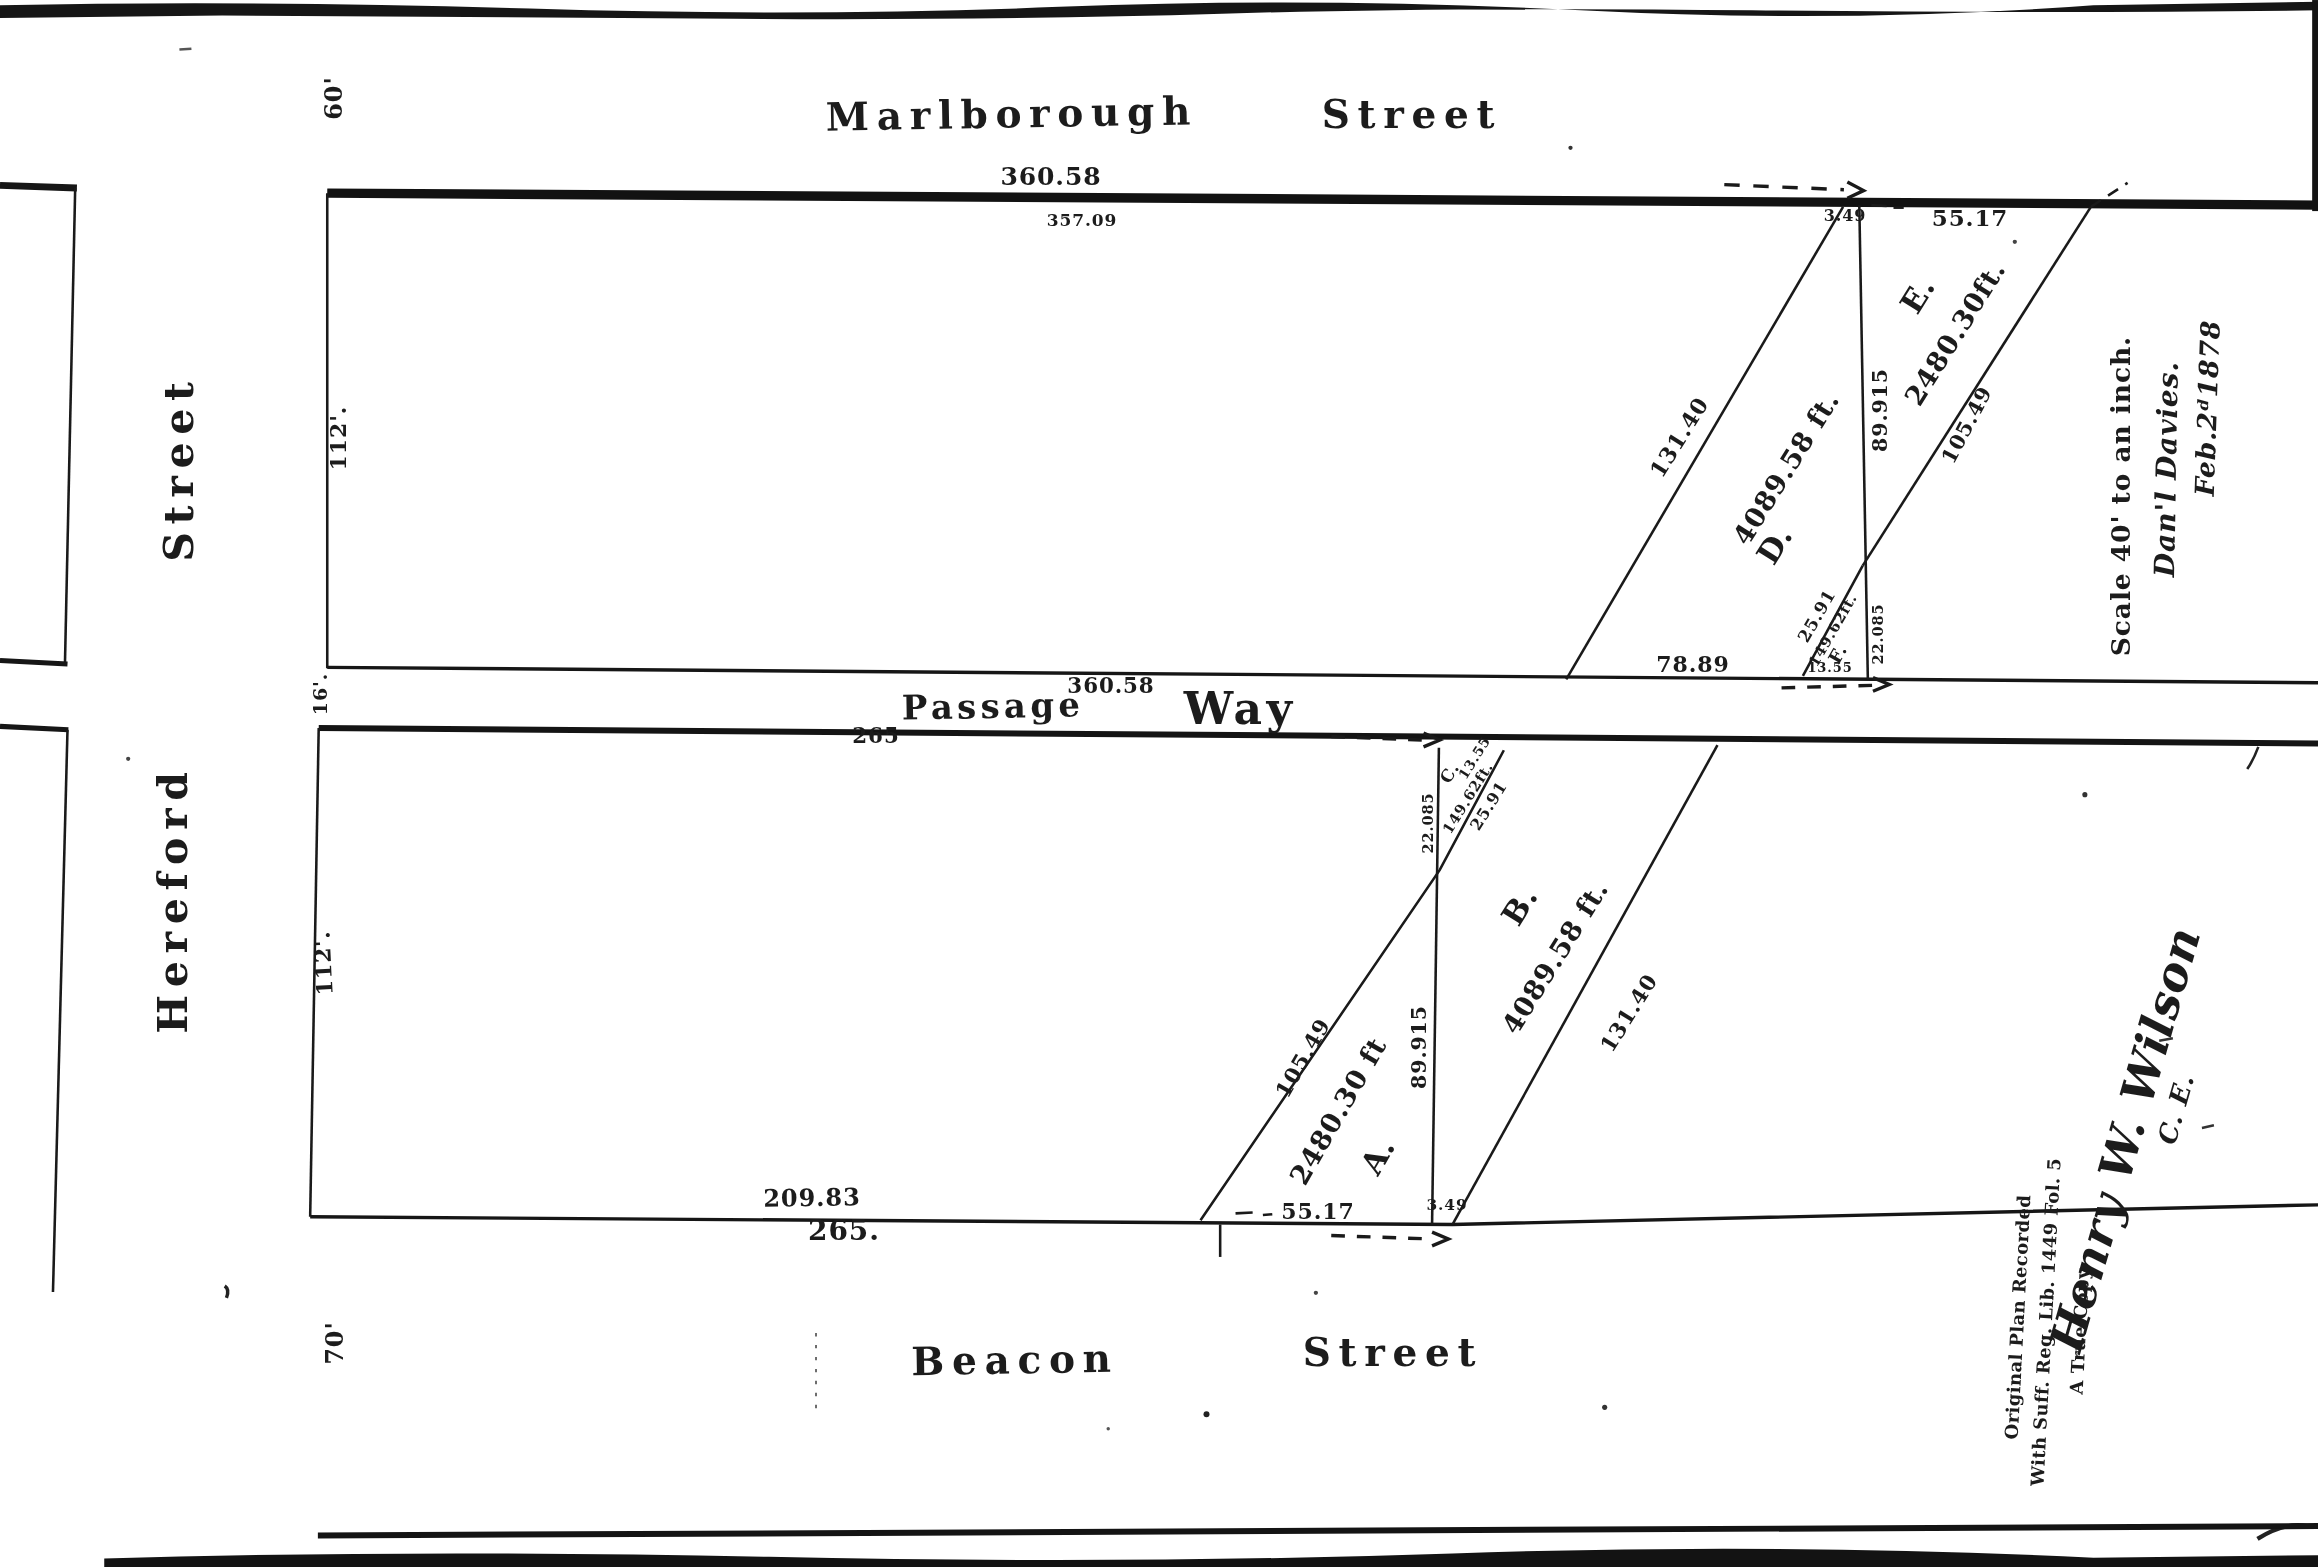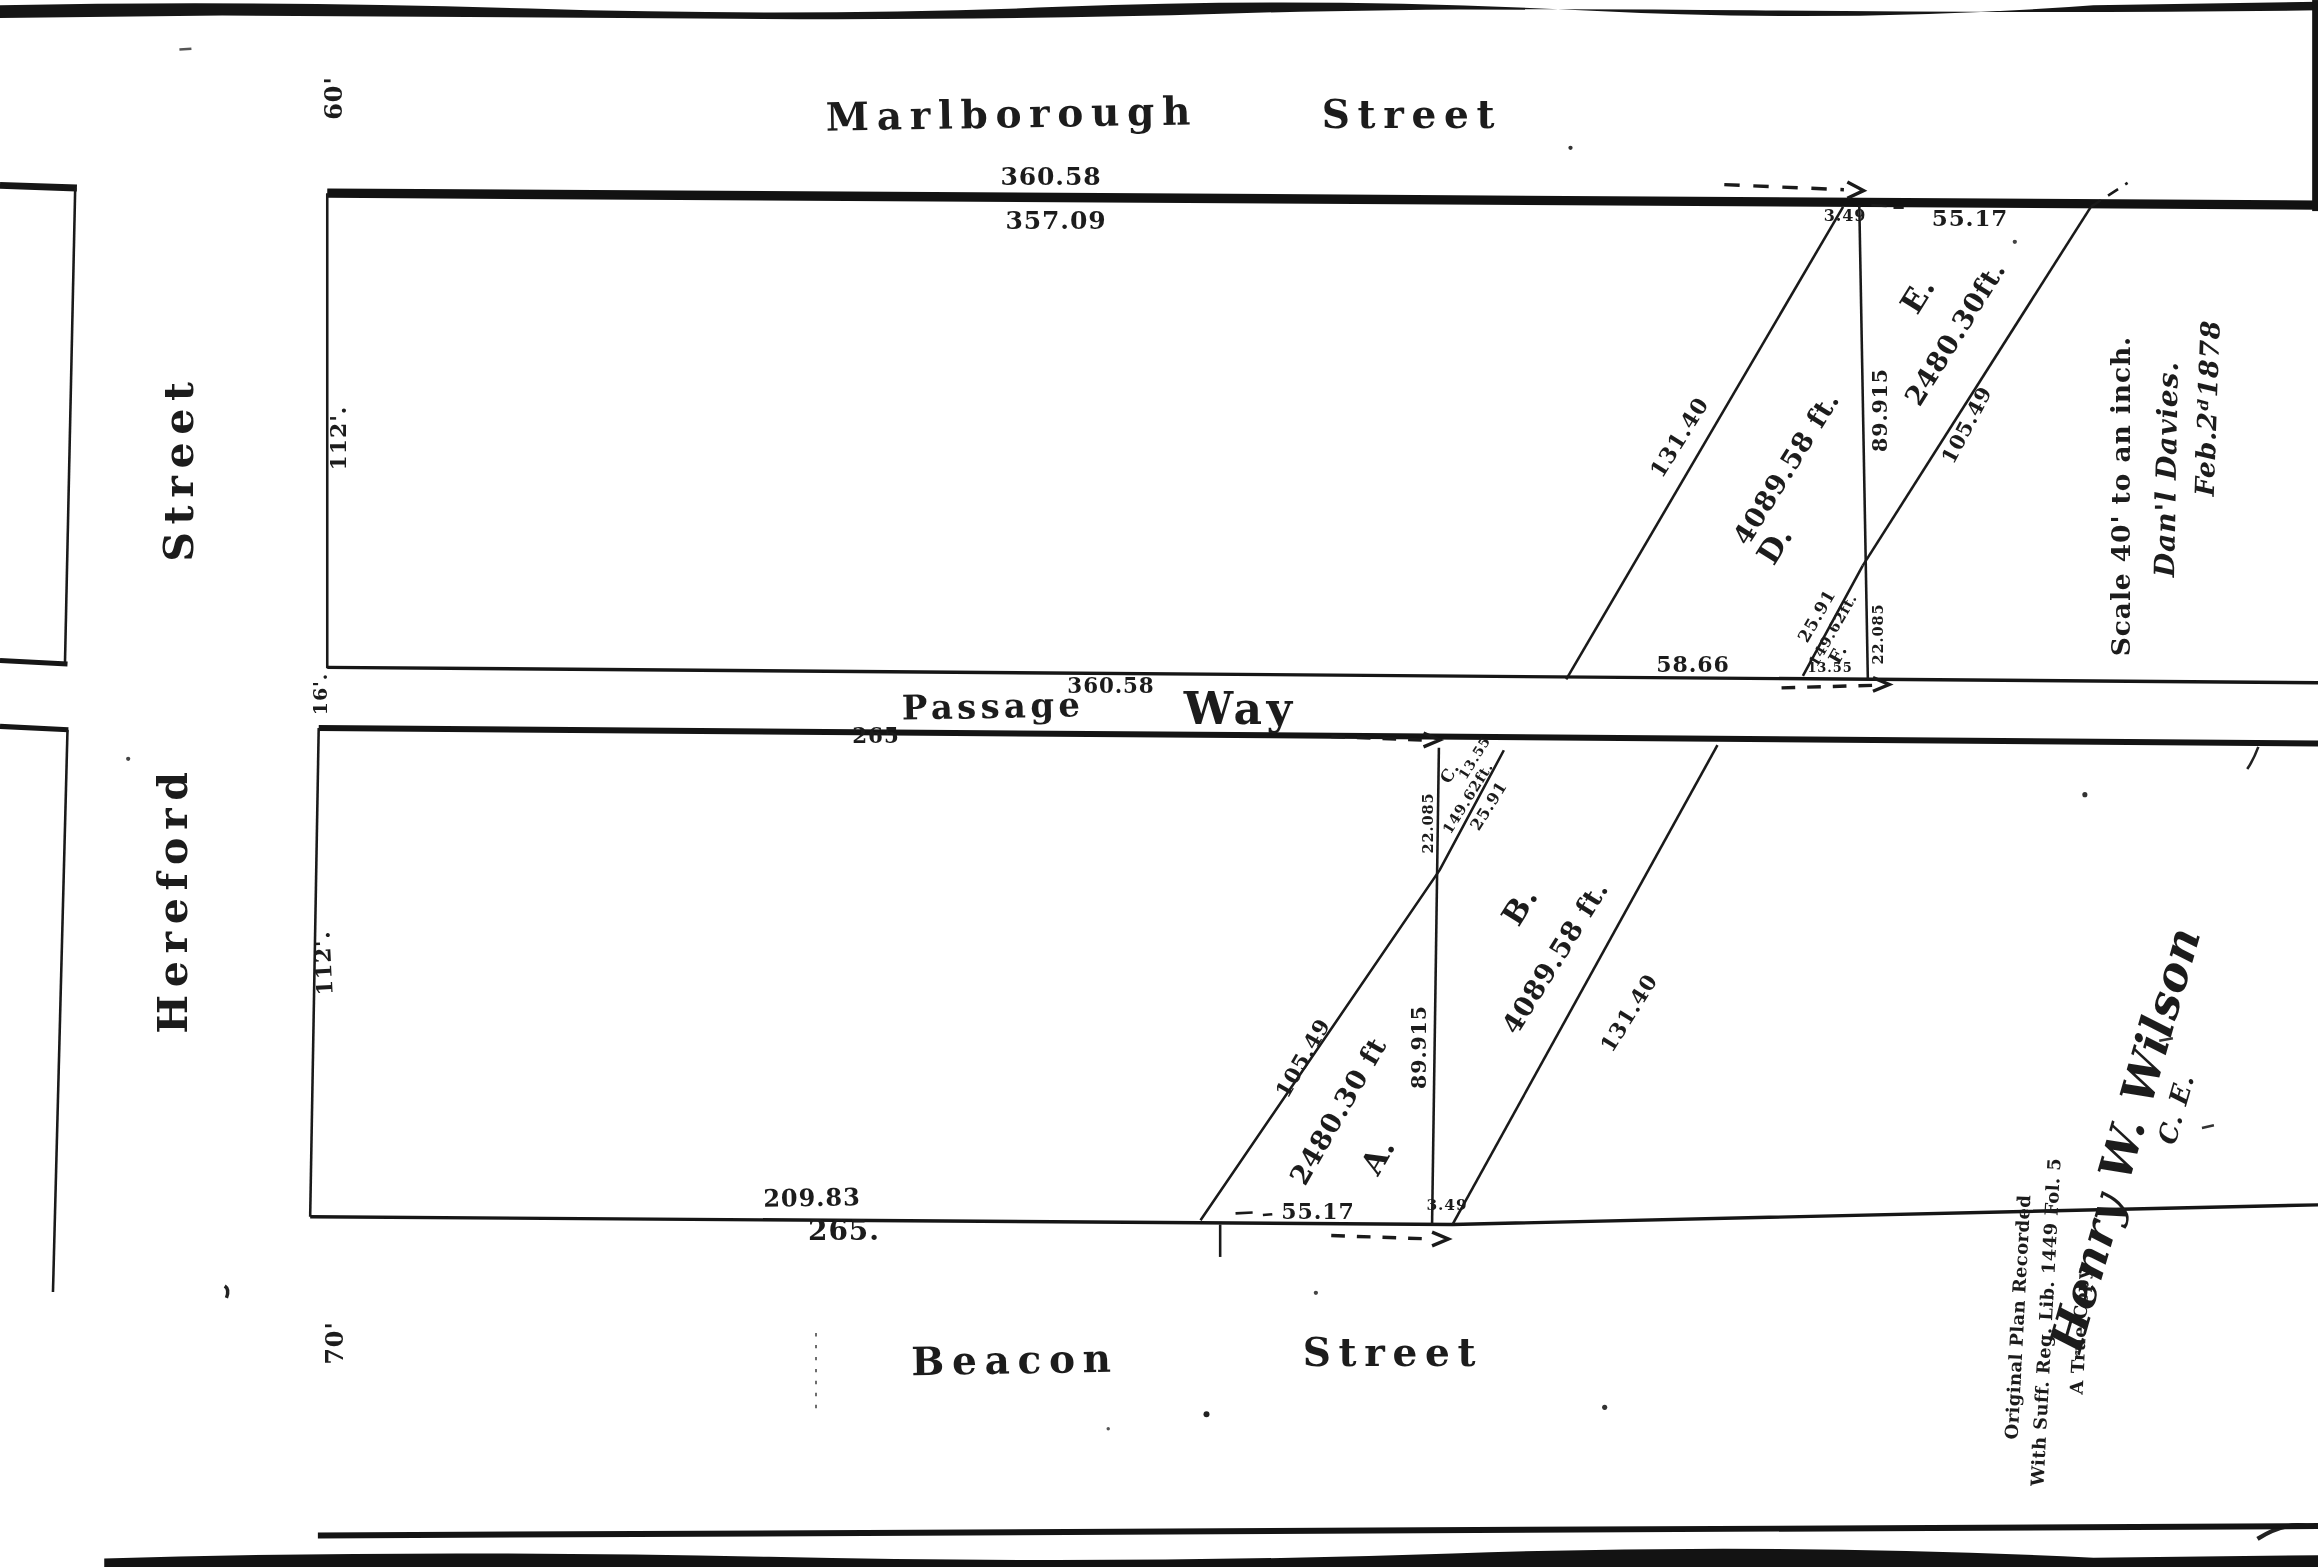--- a/index.html
+++ b/index.html
@@ -104,30 +104,30 @@
   <div class="lbl street" style="left:1015px;top:1360px;font-size:39px;--r:-1deg">Beacon</div>
   <div class="lbl street" style="left:1393px;top:1352px;font-size:39px">Street</div>
 
   <div class="lbl num" style="left:334px;top:98px;font-size:24px;--r:-90deg">60'</div>
   <div class="lbl num" style="left:320px;top:694px;font-size:19px;--r:-90deg">16'.</div>
   <div class="lbl num" style="left:335px;top:1343px;font-size:24px;--r:-90deg">70'</div>
   <div class="lbl num" style="left:338px;top:438px;font-size:22px;--r:-90deg">112'.</div>
   <div class="lbl num" style="left:323px;top:963px;font-size:22px;--r:-93deg">112'.</div>
 
   <div class="lbl num" style="left:1051px;top:176px;font-size:25px">360.58</div>
-  <div class="lbl num" style="left:1056px;top:220px;font-size:25px">357.09</div>
+  <div class="lbl num" style="left:1082px;top:220px;font-size:17px">357.09</div>
   <div class="lbl num" style="left:1111px;top:686px;font-size:21.4px">360.58</div>
   <div class="lbl num" style="left:876px;top:736px;font-size:21.4px">265</div>
   <div class="lbl num" style="left:812px;top:1198px;font-size:24px;--r:-1deg">209.83</div>
   <div class="lbl num" style="left:844px;top:1231px;font-size:28px">265.</div>
 
   <div class="lbl num" style="left:1679px;top:437px;font-size:22px;--r:-58deg">131.40</div>
   <div class="lbl num" style="left:1786px;top:468px;font-size:27px;--r:-58deg">4089.58 ft.</div>
   <div class="lbl" style="left:1775px;top:545px;font-size:31px;--r:-58deg">D.</div>
-  <div class="lbl num" style="left:1693px;top:664px;font-size:22px">58.66</div>
+  <div class="lbl num" style="left:1693px;top:664px;font-size:22px">78.89</div>
   <div class="lbl num" style="left:1845px;top:216px;font-size:16px">3.49</div>
 
   <div class="lbl" style="left:1918px;top:295px;font-size:31px;--r:-58deg">E.</div>
   <div class="lbl num" style="left:1955px;top:333px;font-size:27px;--r:-58deg">2480.30ft.</div>
   <div class="lbl num" style="left:1970px;top:217px;font-size:23px">55.17</div>
   <div class="lbl num" style="left:1880px;top:410px;font-size:20.5px;--r:-90deg">89.915</div>
   <div class="lbl num" style="left:1967px;top:425px;font-size:20.5px;--r:-62deg">105.49</div>
 
   <div class="lbl num" style="left:1817px;top:616px;font-size:17px;--r:-60deg">25.91</div>
   <div class="lbl num" style="left:1833px;top:630px;font-size:14.5px;--r:-60deg">149.62ft.</div>

